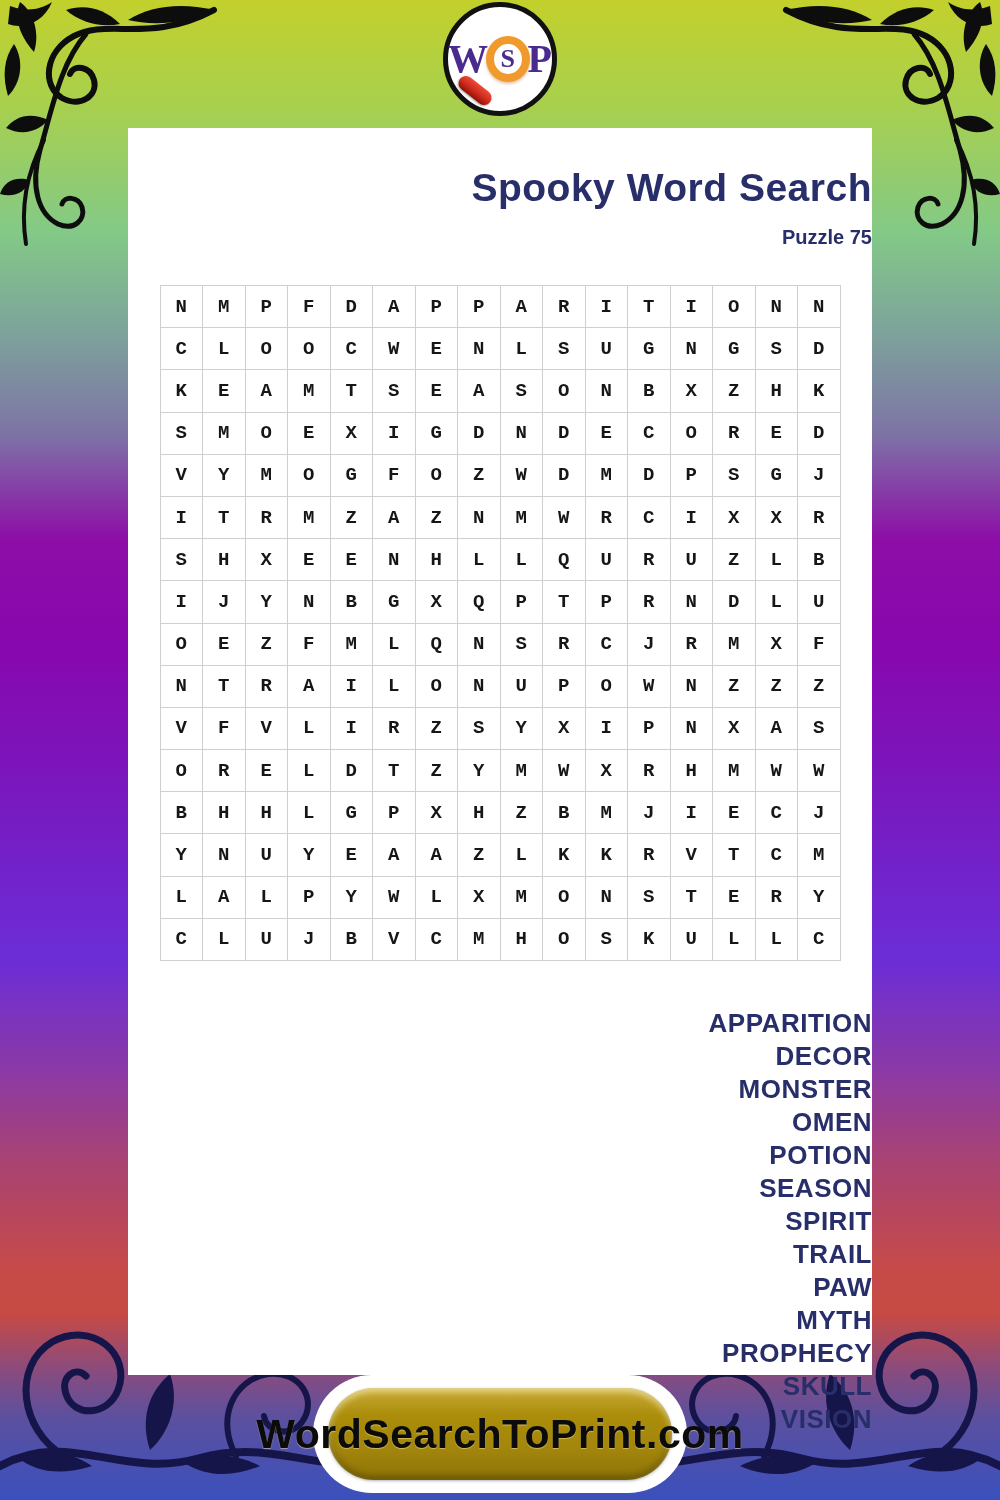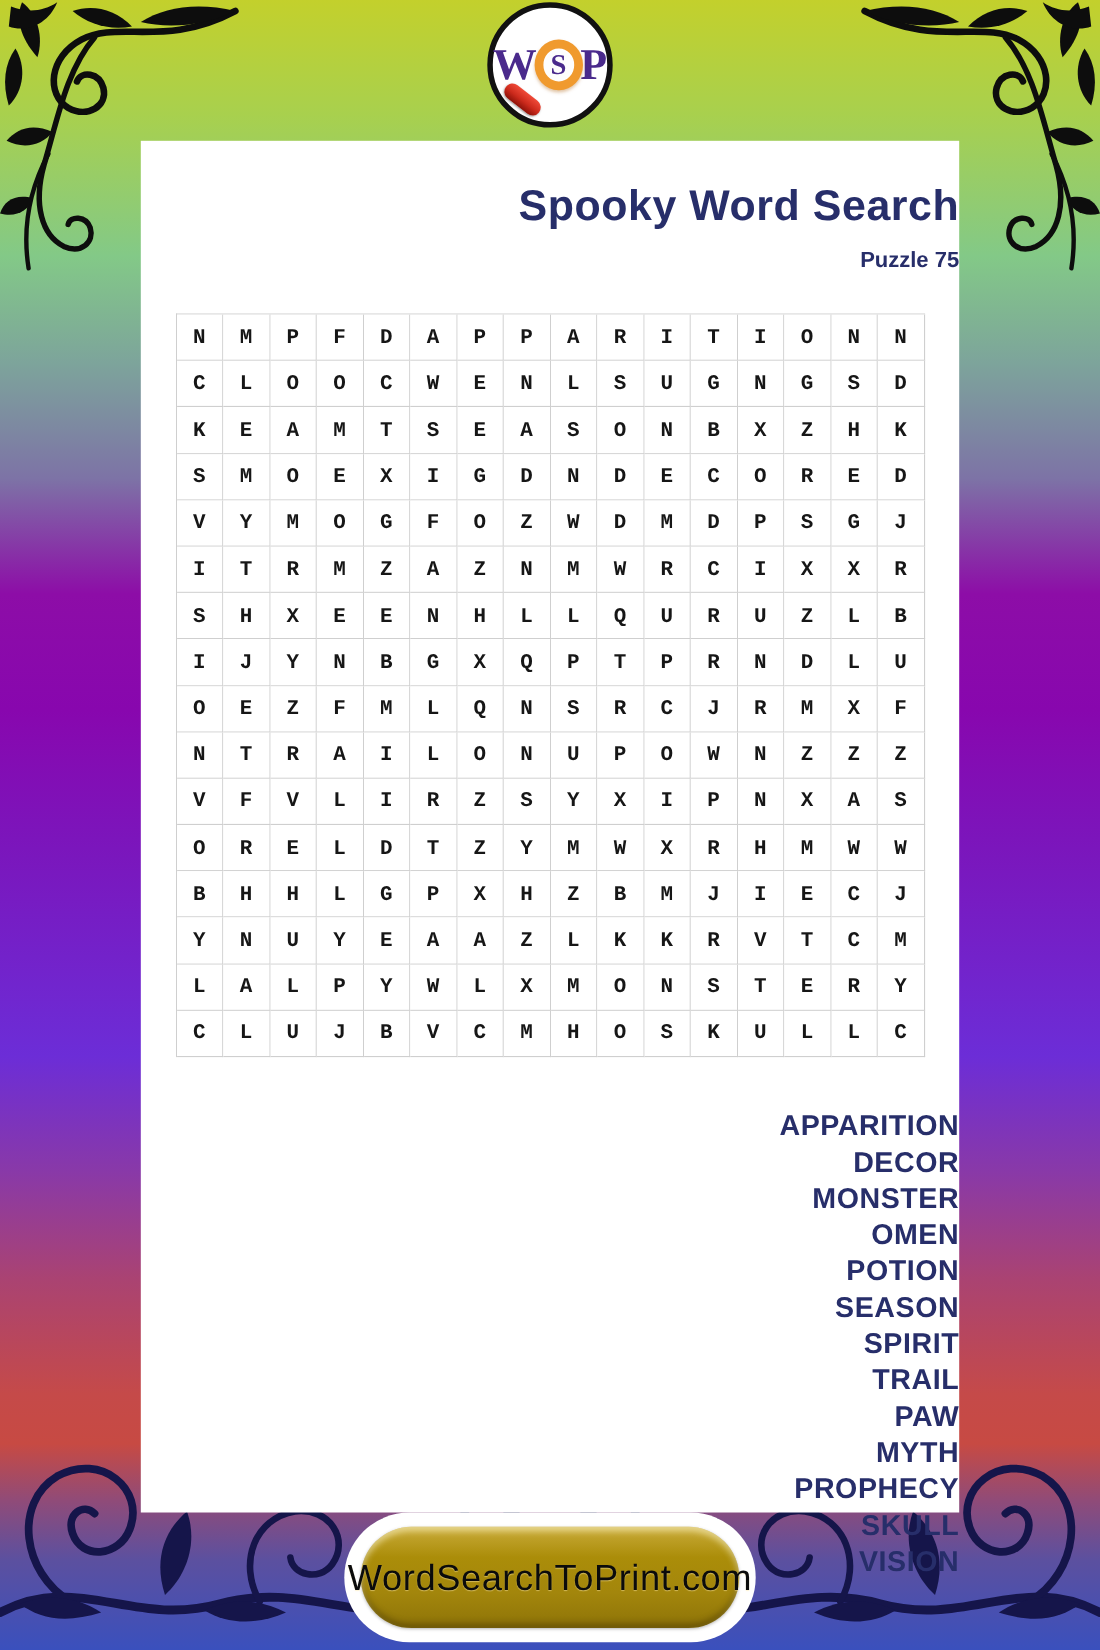--- a/index.html
+++ b/index.html
@@ -80,21 +80,21 @@
     position:absolute; z-index:3; left:313px; top:1375px; width:374px; height:118px;
     background:#ffffff; border-radius:59px;
   }
   .gold-pill{
     position:absolute; left:15px; top:13px; right:15px; bottom:13px; border-radius:46px;
     background:linear-gradient(180deg,#c9ab3a 0%, #ab8d09 30%, #a3860c 65%, #8e7408 100%);
     box-shadow:inset 0 4px 6px rgba(255,246,200,.6), inset 0 -4px 6px rgba(60,45,0,.45), 0 1px 3px rgba(0,0,0,.3);
     display:flex; align-items:center; justify-content:center;
   }
   .gold-pill span{
-    font-size:33px; font-weight:400; color:#0b0b0b; letter-spacing:.5px;
+    font-size:41px; font-weight:700; color:#0b0b0b; letter-spacing:.5px;
     text-shadow:0 1px 1px rgba(255,235,170,.5);
   }
 </style>
 </head>
 <body>
 
 <div class="page">
 
   <svg width="0" height="0" style="position:absolute">
     <defs>

